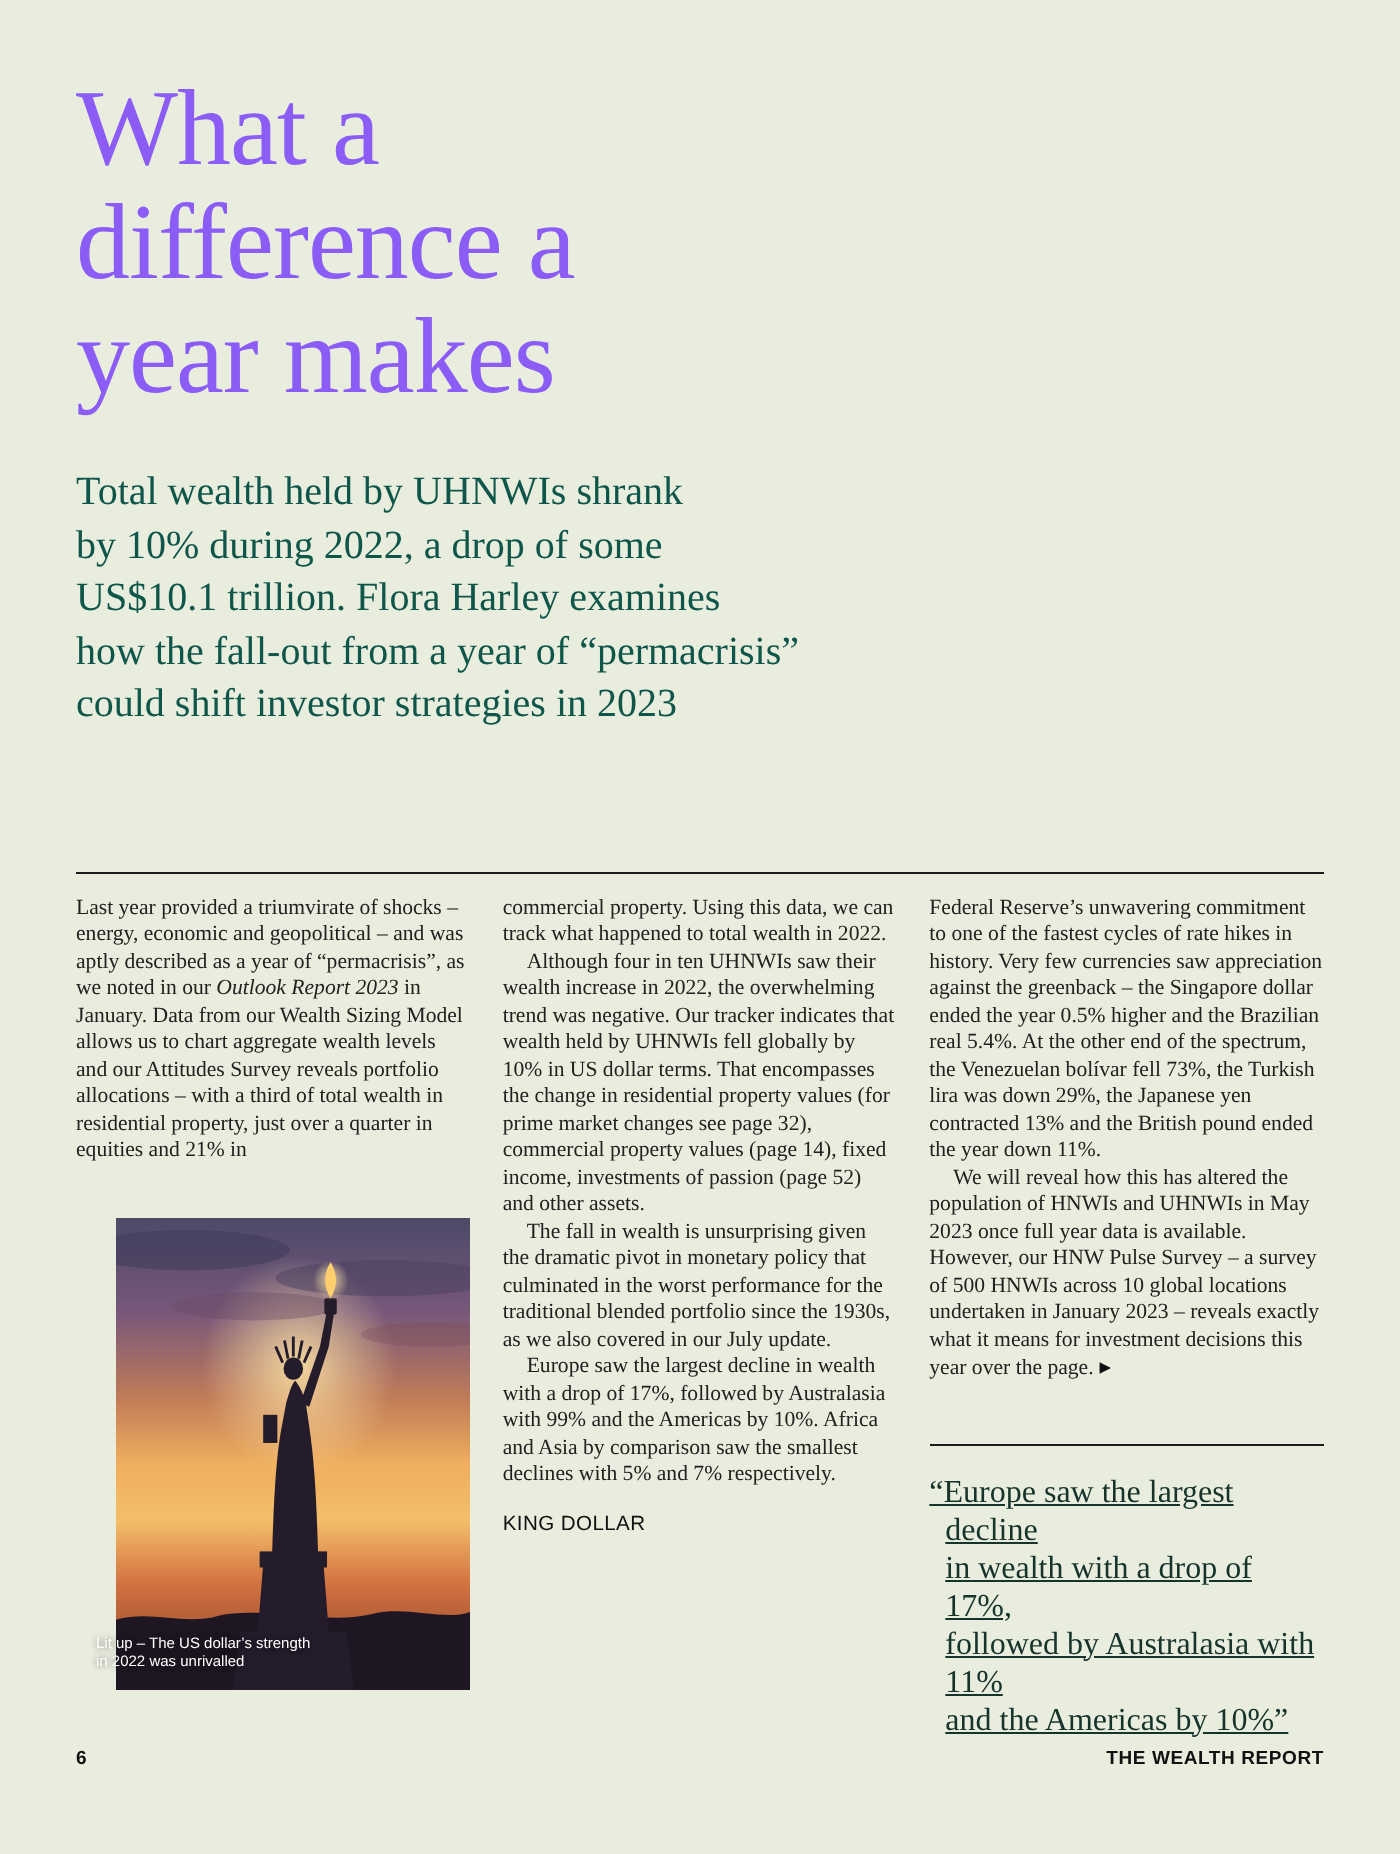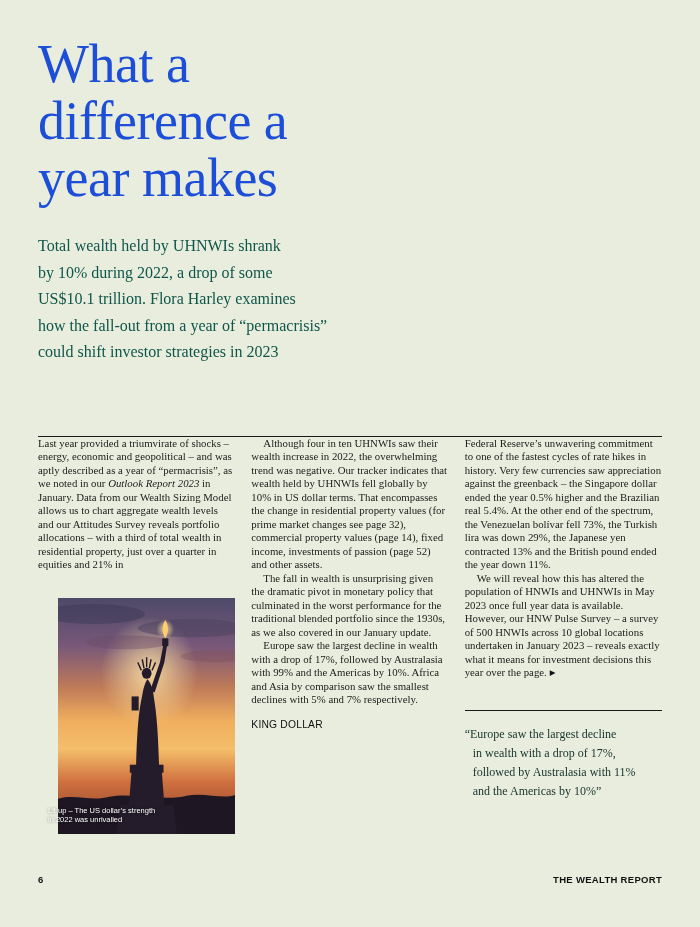--- a/index.html
+++ b/index.html
@@ -2,29 +2,29 @@
 <html><head>
 <meta charset="utf-8">
 <style>
   * { margin:0; padding:0; box-sizing:border-box; }
   html,body { width:700px; height:927px; }
   body { background:#e9edde; font-family:"Liberation Serif", serif; }
   .page { position:relative; width:700px; height:927px; padding:36px 38px 0; overflow:hidden; }
 
   .headline {
     font-size:54px; line-height:57px; letter-spacing:-0.5px;
-    color:#1d4ed8; white-space:pre-line; font-weight:400;
+    color:#8b5cf6; white-space:pre-line; font-weight:400;
     font-family:"Liberation Serif", serif;
   }
   .standfirst {
-    margin-top:26px; font-size:16px; line-height:26.5px;
+    margin-top:26px; font-size:20px; line-height:26.5px;
     color:#0f564a; white-space:pre-line;
   }
   .rule { margin-top:70px; border:none; border-top:1.3px solid #1a1a1a; }
-  .columns { display:flex; gap:16px; }
+  .columns { display:flex; gap:16px; margin-top:11px; }
   .col { flex:1 1 0; min-width:0; }
 
   .body { font-size:10.8px; line-height:13.5px; color:#21211f; }
   .indent { text-indent:12px; }
   .kicker {
     font-family:"Liberation Sans", sans-serif; font-weight:400;
     font-size:10.3px; letter-spacing:0.2px; color:#111;
     margin:12px 0 3px;
   }
 
@@ -33,22 +33,22 @@
   .caption {
     position:absolute; left:10px; bottom:9px; color:#ffffff;
     font-family:"Liberation Sans", sans-serif; font-size:7.5px;
     line-height:9.5px; white-space:pre-line;
     text-shadow:0 0 3px rgba(0,0,0,0.6);
   }
 
   .pullquote { margin-top:30px; }
   .pq-rule { border-top:1.3px solid #1a1a1a; margin-bottom:14px; }
   .pq-text {
-    font-size:12px; line-height:19px; color:#16332c;
-    white-space:pre-line; padding-left:8px; text-indent:-8px;
+    font-size:16px; line-height:19px; color:#16332c;
+    white-space:pre-line; padding-left:8px; text-indent:-8px;text-decoration:underline;
   }
   .arrow { font-size:7.5px; margin-left:3px; vertical-align:1px; color:#111; }
 
   .footer {
     position:absolute; left:38px; right:38px; bottom:42px;
     display:flex; justify-content:space-between;
     font-family:"Liberation Sans", sans-serif; font-size:9.5px;
     font-weight:700; color:#111; letter-spacing:0.3px;
   }
 </style>
@@ -111,22 +111,23 @@
           <path d="M94,72 L90,64 M97,70 L95,61 M100,69 L100,59 M103,70 L105,61 M106,72 L110,64" stroke="#241c2b" stroke-width="1.6" fill="none"></path>
           <circle cx="121" cy="31" r="10" fill="url(#glow)"></circle>
           <path d="M121,40 C116,33 118,26 121,22 C124,26 126,33 121,40 Z" fill="#ffcf6e"></path>
         </svg>
         <figcaption class="caption">Lit up – The US dollar’s strength
 in 2022 was unrivalled</figcaption>
       </figure>
     </div>
 
     <div class="col">
+      <p class="body">commercial property. Using this data, we can track what happened to total wealth in 2022.</p>
       <p class="body indent">Although four in ten UHNWIs saw their wealth increase in 2022, the overwhelming trend was negative. Our tracker indicates that wealth held by UHNWIs fell globally by 10% in US dollar terms. That encompasses the change in residential property values (for prime market changes see page 32), commercial property values (page 14), fixed income, investments of passion (page 52) and other assets.</p>
-      <p class="body indent">The fall in wealth is unsurprising given the dramatic pivot in monetary policy that culminated in the worst performance for the traditional blended portfolio since the 1930s, as we also covered in our January update.</p>
+      <p class="body indent">The fall in wealth is unsurprising given the dramatic pivot in monetary policy that culminated in the worst performance for the traditional blended portfolio since the 1930s, as we also covered in our July update.</p>
       <p class="body indent">Europe saw the largest decline in wealth with a drop of 17%, followed by Australasia with 99% and the Americas by 10%. Africa and Asia by comparison saw the smallest declines with 5% and 7% respectively.</p>
       <h3 class="kicker">KING DOLLAR</h3>
     </div>
 
     <div class="col">
       <p class="body">Federal Reserve’s unwavering commitment to one of the fastest cycles of rate hikes in history. Very few currencies saw appreciation against the greenback – the Singapore dollar ended the year 0.5% higher and the Brazilian real 5.4%. At the other end of the spectrum, the Venezuelan bolívar fell 73%, the Turkish lira was down 29%, the Japanese yen contracted 13% and the British pound ended the year down 11%.</p>
       <p class="body indent"><span>We will reveal how this has altered the population of HNWIs and UHNWIs in May 2023 once full year data is available. However, our HNW Pulse Survey – a survey of 500 HNWIs across 10 global locations undertaken in January 2023 – reveals exactly what it means for investment decisions this year over the page.</span><span class="arrow">▶</span></p>
 
       <div class="pullquote">
         <div class="pq-rule"></div>

